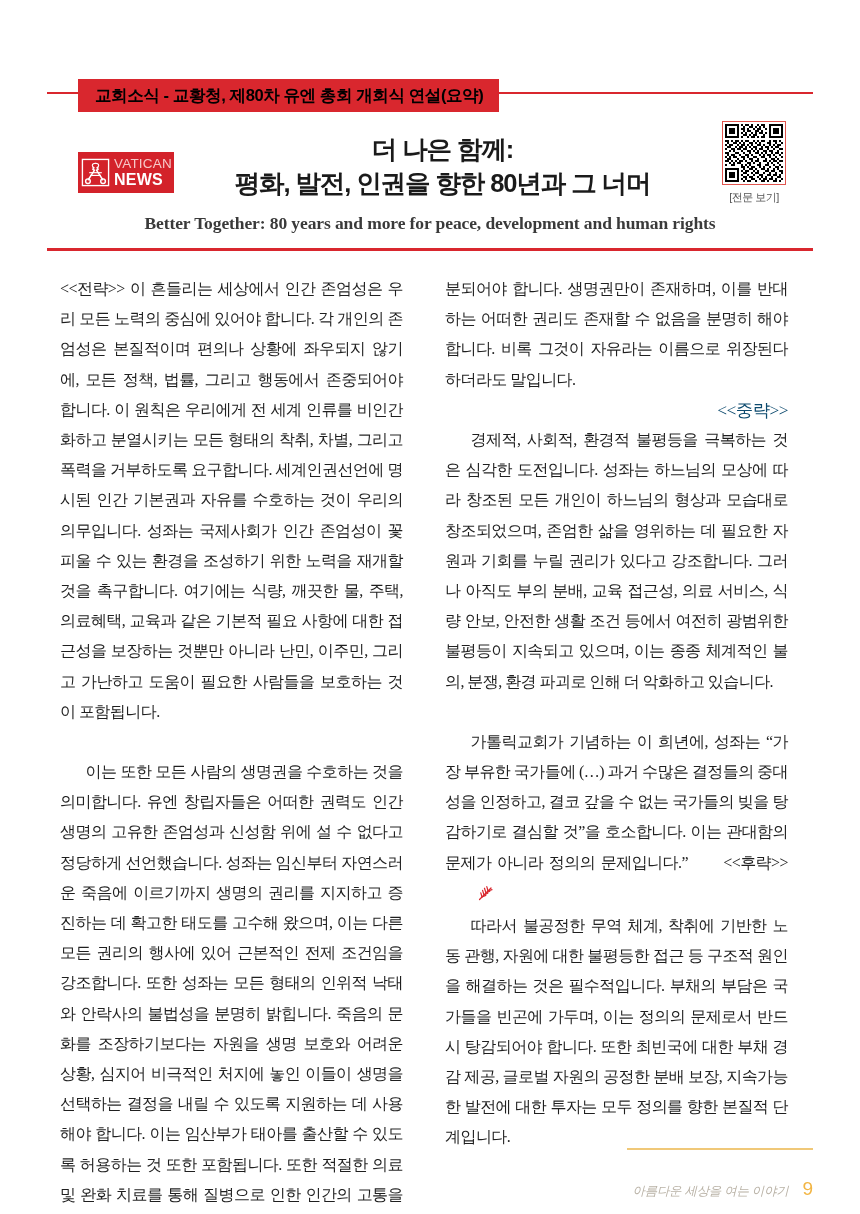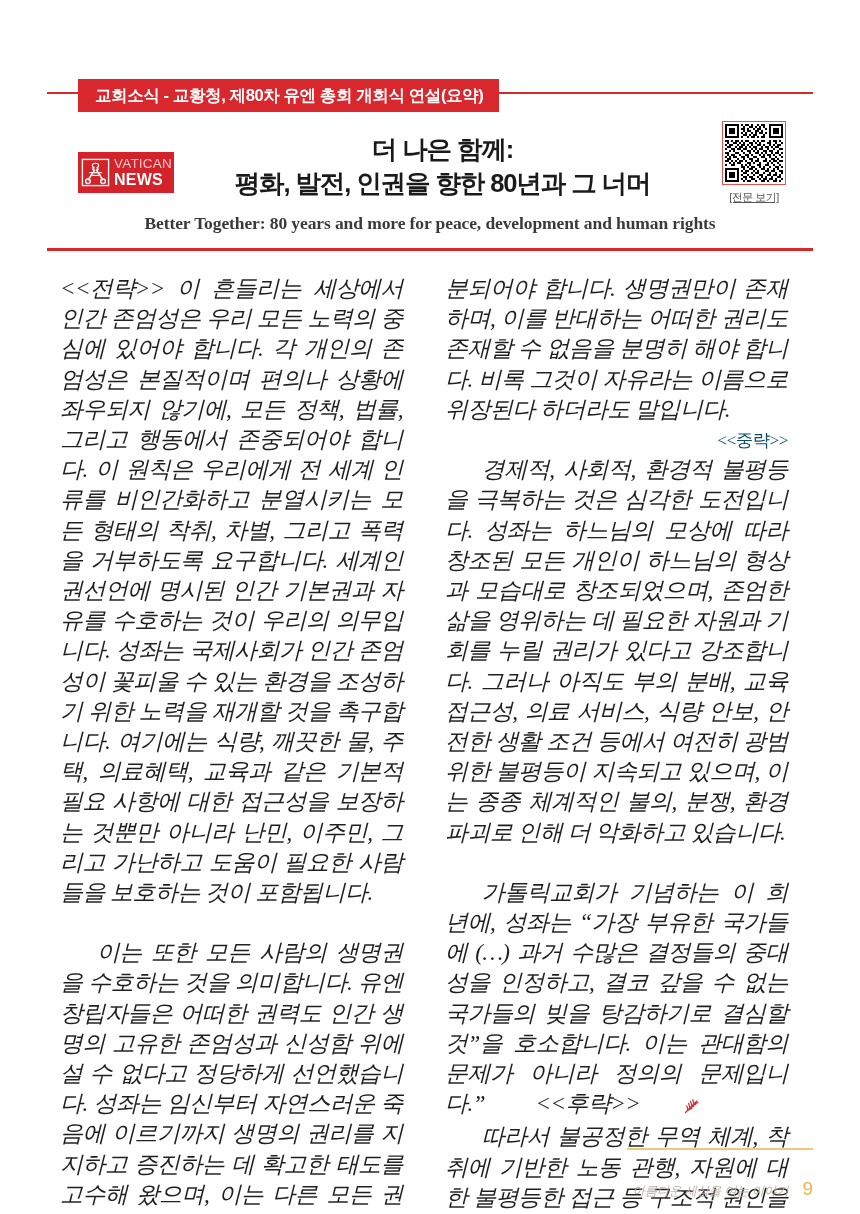--- a/index.html
+++ b/index.html
@@ -41,21 +41,21 @@
     left: 78px;
     top: 79px;
     height: 33px;
     padding: 0 16px 0 17px;
     background: #d9272e;
     display: flex;
     align-items: center;
     box-sizing: border-box;
   }
   .banner-text {
-    color: #ffffff;
+    color: #000000;
     font-size: 16.5px;
     font-weight: bold;
     letter-spacing: -0.4px;
     white-space: nowrap;
     line-height: 1;
   }
 
   
   .vn-logo {
     position: absolute;
@@ -144,21 +144,20 @@
     padding: 2px;
     background: #ffffff;
   }
   .qr-box svg { display: block; width: 100%; height: 100%; }
   .qr-caption {
     margin-top: 5px;
     font-size: 11px;
     color: #555555;
     letter-spacing: -0.5px;
     white-space: nowrap;
-    text-decoration: underline;
   }
 
   .header-bottom-rule {
     position: absolute;
     left: 47px;
     top: 248px;
     width: 766px;
     height: 2.5px;
     background: #d9272e;
   }
@@ -173,29 +172,28 @@
   .col {
     position: absolute;
     top: 0;
     width: 343px;
   }
   .col-left  { left: 60px; }
   .col-right { left: 445px; }
 
   .para {
     font-family: "Liberation Serif", "DejaVu Serif", serif;
-    font-size: 23px;
+    font-size: 16px;
     line-height: 30.2px;
     color: #1f1f1f;
     text-align: justify;
     text-justify: inter-character;
     letter-spacing: -0.55px;
     margin: 0 0 0 0;
     word-break: break-all;
-    font-style: italic;
   }
   .para.indent { text-indent: 1.6em; }
   .para + .para { margin-top: 0; }
   .para.gap { margin-top: 30px; }
 
   .centered-mark {
     font-family: "Liberation Serif", "DejaVu Serif", serif;
     font-size: 17.4px;
     line-height: 30.2px;
     text-align: right;

